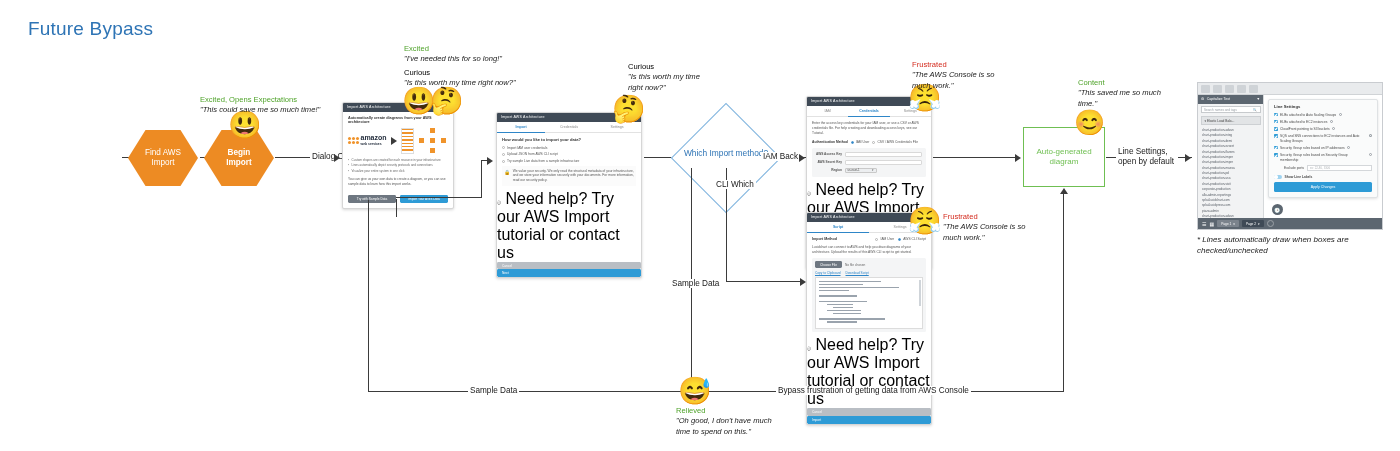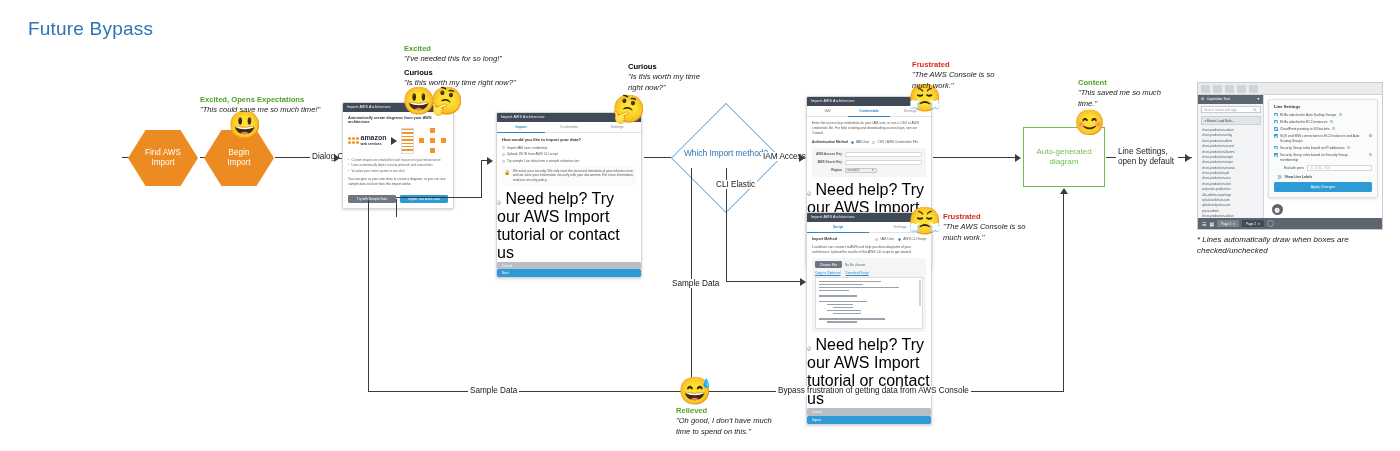--- a/index.html
+++ b/index.html
@@ -77,21 +77,21 @@
   }
   .edge-label {
     font-size: 8.2px; color: #1a1a1a;
     background: #ffffff; padding: 0 2px;
     white-space: nowrap;
   }
   .edge-label.two { white-space: normal; width: 62px; line-height: 1.25; }
 
   
   .annot { width: 120px; }
-  .annot .a-title { font-size: 7.6px; font-weight: bold; line-height: 1.35; }
+  .annot .a-title { font-size: 7.6px; font-weight: normal; line-height: 1.35; }
   .annot .a-quote { font-size: 7.6px; font-style: italic; color: #1a1a1a; line-height: 1.35; }
   .t-green { color: #4FA32A; }
   .t-red { color: #D42B1E; }
 
   
   .emoji { font-size: 27px; line-height: 1; user-select: none; }
   .emoji.sm { font-size: 25px; }
 
   
   .win {
@@ -203,21 +203,21 @@
 
   <div class="abs ln lnh" style="left:122px; top:157px; width:34px;"></div>
   <div class="abs arrow-r" style="left:156px; top:154px;"></div>
 
   <div class="abs hex" style="left:128px; top:130px;">
     <span>Find AWS<br>Import</span>
   </div>
   <div class="abs ln lnh" style="left:200px; top:157px; width:31px;"></div>
   <div class="abs arrow-r" style="left:231px; top:154px;"></div>
 
-  <div class="abs hex" style="left:204px; top:130px;">
+  <div class="abs hex" style="left:204px; top:130px;font-weight:bold;">
     <span>Begin<br>Import</span>
   </div>
 
   <div class="abs emoji" style="left:228px; top:112px;">😃</div>
 
   <div class="abs annot" style="left:200px; top:95px; width:140px;">
     <div class="a-title t-green">Excited, Opens Expectations</div>
     <div class="a-quote">"This could save me so much time!"</div>
   </div>
 
@@ -340,27 +340,27 @@
 
   <div class="abs ln lnh" style="left:644px; top:157px; width:33px;"></div>
   <div class="abs arrow-r" style="left:677px; top:154px;"></div>
 
   <div class="abs diamond" style="left:687px; top:119px;"></div>
   <div class="abs diamond-label" style="left:683px; top:148px;">
     <span>Which Import method?</span>
   </div>
 
   <div class="abs ln lnh" style="left:765px; top:157px; width:42px;"></div>
-  <div class="abs edge-label" style="left:761px; top:152px;">IAM Access</div>
+  <div class="abs edge-label" style="left:761px; top:152px;">IAM Back</div>
   <div class="abs arrow-r" style="left:799px; top:154px;"></div>
 
   <div class="abs ln lnv" style="left:726px; top:168px; height:113px;"></div>
   <div class="abs ln lnh" style="left:726px; top:281px; width:75px;"></div>
   <div class="abs arrow-r" style="left:800px; top:278px;"></div>
-  <div class="abs edge-label" style="left:714px; top:180px;">CLI Elastic</div>
+  <div class="abs edge-label" style="left:714px; top:180px;">CLI Which</div>
 
   <div class="abs ln lnv" style="left:691px; top:168px; height:224px;"></div>
   <div class="abs edge-label" style="left:670px; top:279px;">Sample Data</div>
 
   <div class="abs win" style="left:806px; top:96px; width:126px;">
     <div class="win-bar">Import AWS Architecture</div>
     <div class="win-tabs">
       <div class="win-tab">IAM</div>
       <div class="win-tab active">Credentials</div>
       <div class="win-tab">Settings</div>

